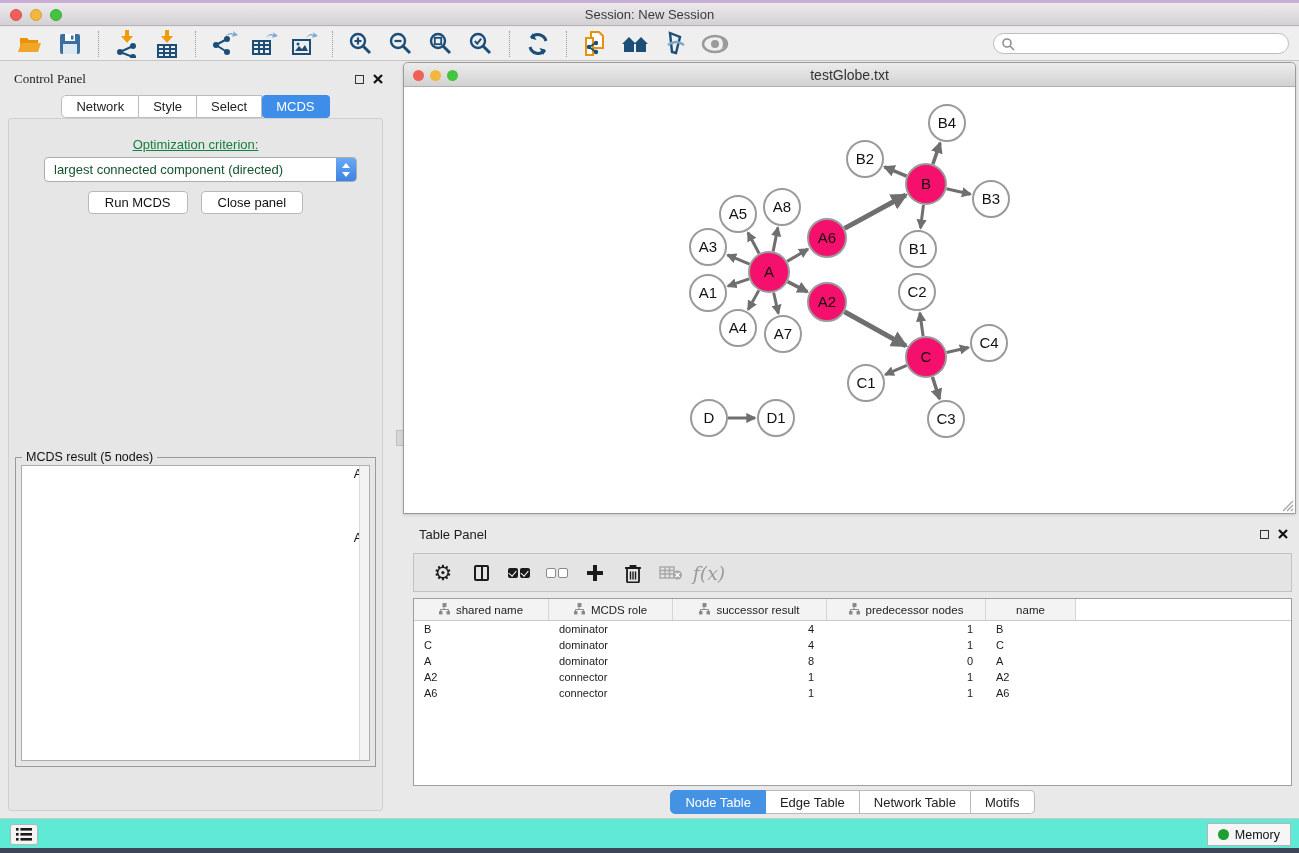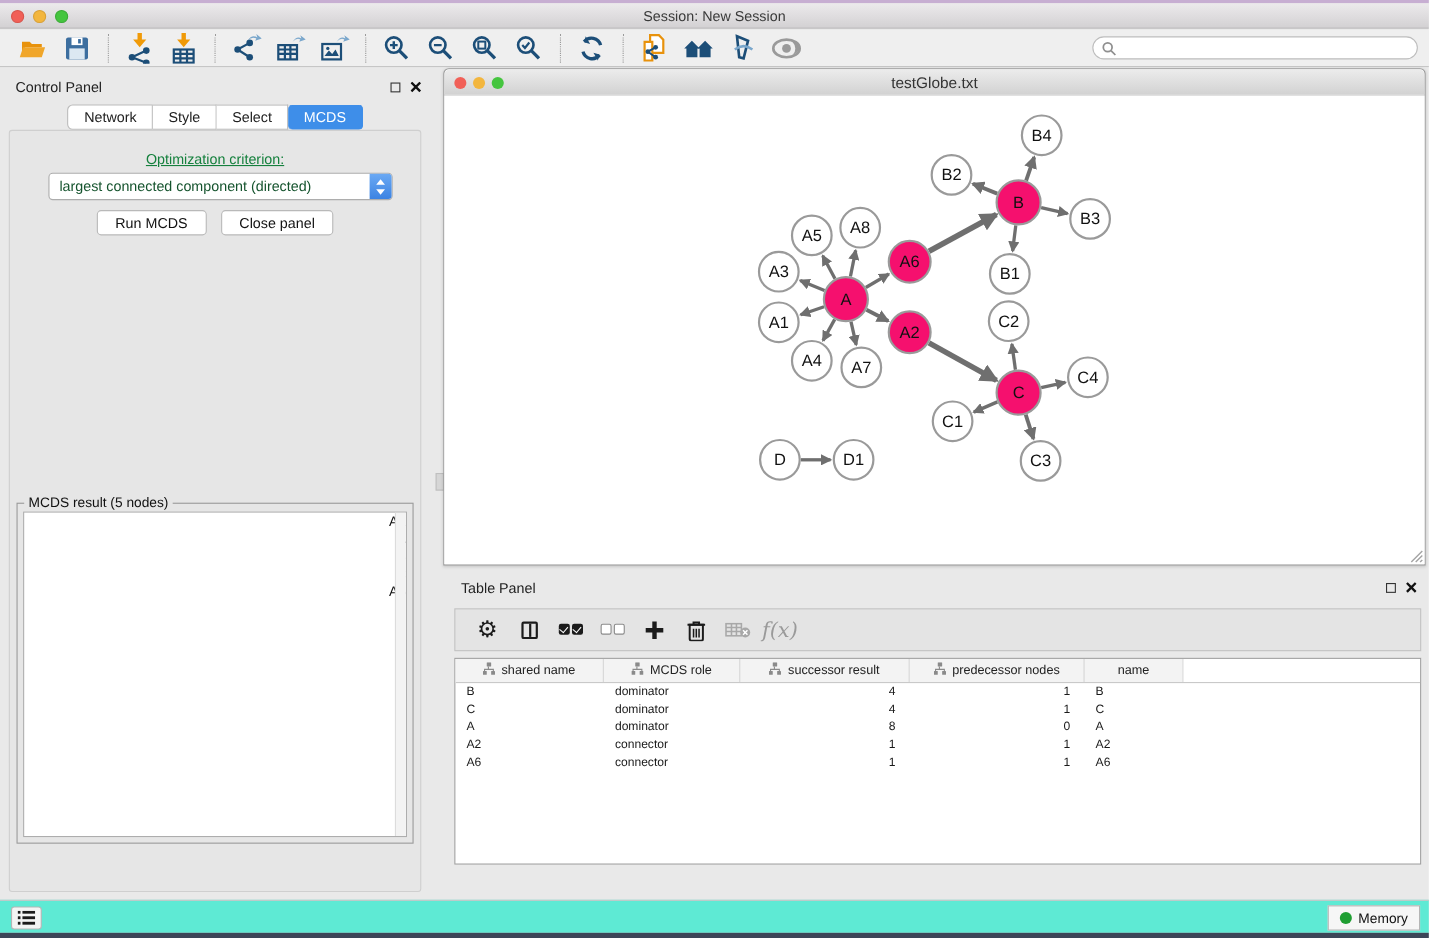--- a/index.html
+++ b/index.html
@@ -25,21 +25,21 @@
   .tbtn { width:40px; height:30px; display:flex; align-items:center; justify-content:center; }
   .tsep { width:0; height:26px; border-left:1px dotted #9a9a9a; margin:0 8px; }
   .searchbox { margin-left:auto; width:296px; height:21px; background:#fff; border:1px solid #bdbdbd;
                border-radius:11px; display:flex; align-items:center; padding:0 7px; gap:5px; }
   .searchbox input { border:none; outline:none; flex:1; font-size:12px; background:transparent;
                      font-family:"Liberation Sans",sans-serif; }
 
   
   .control-panel { position:absolute; left:0; top:61px; width:391px; height:757px; }
   .panel-head { position:absolute; left:0; top:8px; width:100%; height:20px; display:flex; align-items:center; }
-  .panel-head .ph-title { font-size:13px; color:#222; margin-left:14px; }
+  .panel-head .ph-title { font-size:13px; color:#222; margin-left:14px;font-family:Liberation Serif, serif; }
   .ph-icons { margin-left:auto; margin-right:8px; display:flex; gap:9px; align-items:center; }
   .float-box { width:9px; height:9px; border:1.5px solid #333; display:inline-block; }
   .seg-tabs { position:absolute; top:34px; left:0; width:100%; display:flex; justify-content:center; }
   .seg-tab { font-size:13px; padding:3px 14px; background:#fff; border:1px solid #bcbcbc;
              border-left:none; color:#222; }
   .seg-tab:first-child { border-left:1px solid #bcbcbc; border-radius:5px 0 0 5px; }
   .seg-tab:last-child { border-radius:0 5px 5px 0; }
   .seg-tab.active { background:#3e8ee9; border-color:#3e8ee9; color:#fff; border-radius:4px; }
   .cp-content { position:absolute; left:8px; top:57px; width:375px; height:693px;
                 background:#e6e6e6; border:1px solid #cfcfcf; border-radius:3px; }
@@ -541,20 +541,26 @@
         <div class="tb-row">
           <div class="td" style="width: 135px;">A6</div>
           <div class="td" style="width: 124px;">connector</div>
           <div class="td num" style="width: 154px;">1</div>
           <div class="td num" style="width: 159px;">1</div>
           <div class="td" style="width: 90px;">A6</div>
         </div>
       </div>
   </div>
 
+  <div class="bottom-tabs">
+      <span class="bt-tab active">Node Table</span>
+      <span class="bt-tab">Edge Table</span>
+      <span class="bt-tab">Network Table</span>
+      <span class="bt-tab">Motifs</span>
+    </div>
 
   <div class="statusbar">
     <span class="list-btn">
       <svg width="16" height="13" viewBox="0 0 16 13">
           <g fill="#1b1b1b">
             <rect x="0" y="0" width="2.6" height="2.6"></rect>
             <rect x="4.4" y="0" width="11.6" height="2.6"></rect>
             <rect x="0" y="5" width="2.6" height="2.6"></rect>
             <rect x="4.4" y="5" width="11.6" height="2.6"></rect>
             <rect x="0" y="10" width="2.6" height="2.6"></rect>

